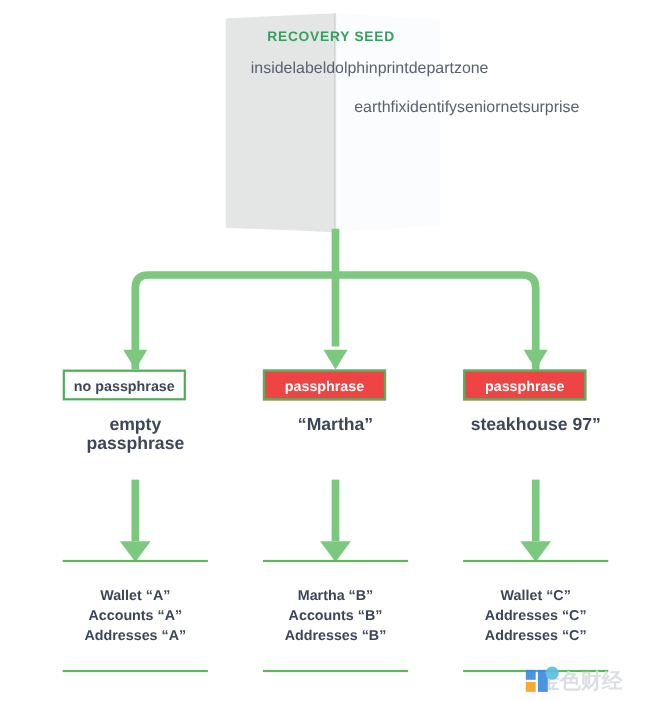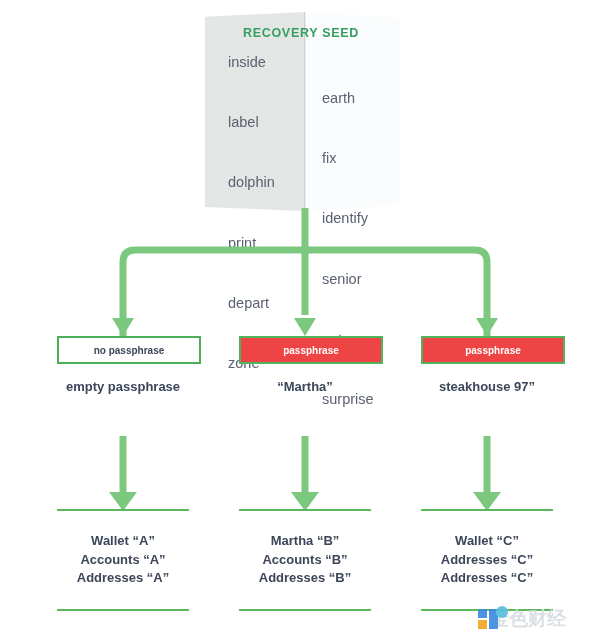--- a/index.html
+++ b/index.html
@@ -71,22 +71,21 @@
   }
   .seed-words {
     position: absolute;
     left: 0;
     top: 46px;
     width: 202px;
     display: flex;
   }
   .seed-col {
     display: flex;
-    flex-direction: column;
-    gap: 36px;
+    flex-direction: row;
   }
   .seed-col.left {
     width: 100px;
     padding-left: 28px;
     box-sizing: border-box;
   }
   .seed-col.right {
     width: 102px;
     padding-left: 22px;
     box-sizing: border-box;
@@ -108,46 +107,46 @@
     height: 637px;
     pointer-events: none;
   }
   .col-a { left: 57px; }
   .col-b { left: 239px; }
   .col-c { left: 421px; }
 
   .pass-box {
     position: absolute;
     top: 336px;
-    width: 144px;
+    width: 112px;
     height: 28px;
     box-sizing: border-box;
     display: flex;
     align-items: center;
     justify-content: center;
-    font-size: 10px;
+    font-size: 13px;
     font-weight: 700;
   }
   .pass-box.outline {
     background: #ffffff;
     border: 2px solid #4caf58;
     color: #3d4659;
   }
   .pass-box.filled {
     background: #ef4444;
     border: 2px solid #52b35f;
     color: #ffffff;
   }
 
   .pass-caption {
     position: absolute;
     top: 378px;
     width: 132px;
     text-align: center;
-    font-size: 13px;
+    font-size: 16px;
     font-weight: 700;
     color: #3d4659;
     line-height: 17px;
   }
 
   .wallet-block {
     position: absolute;
     top: 509px;
     width: 132px;
   }

